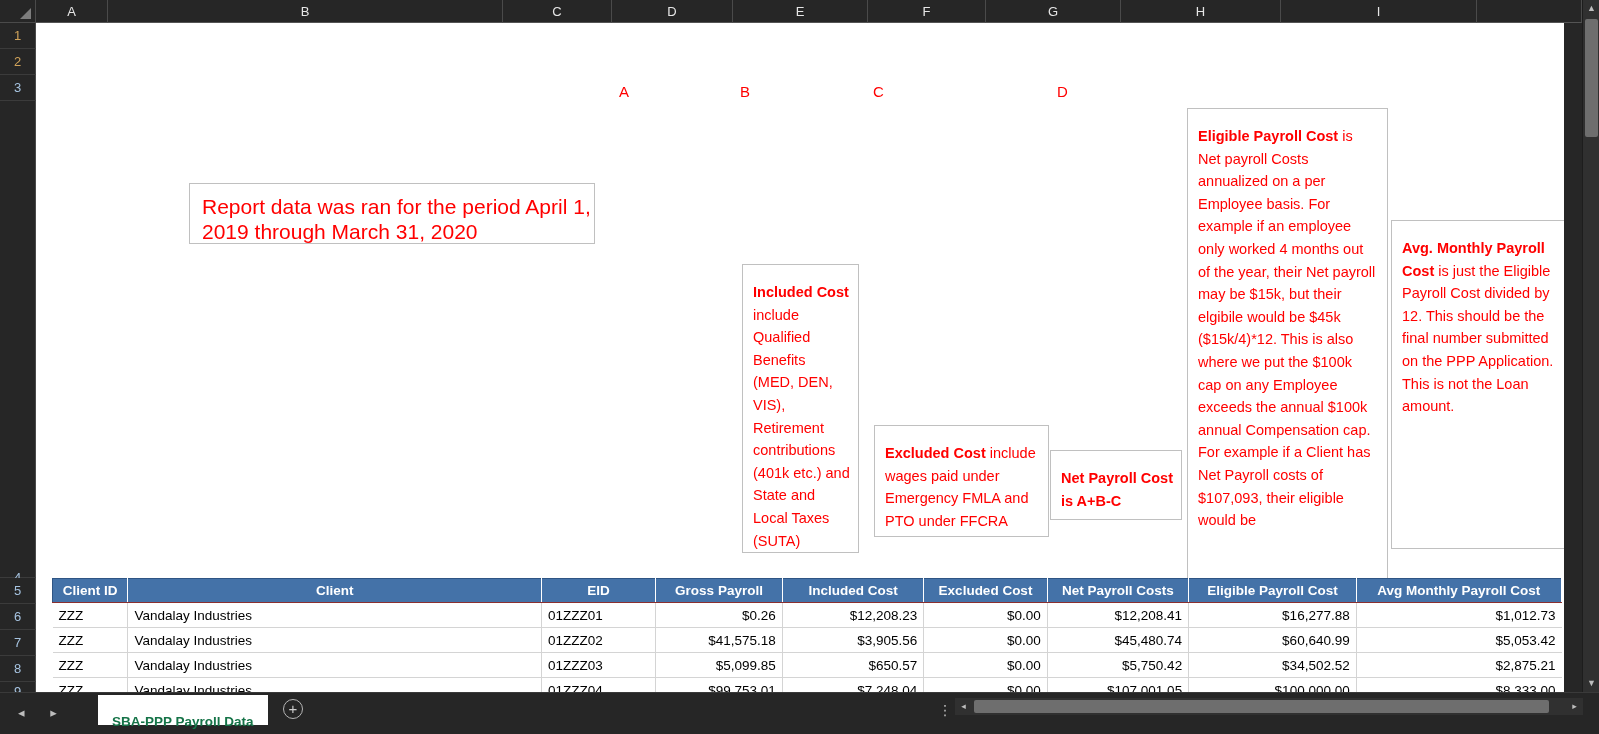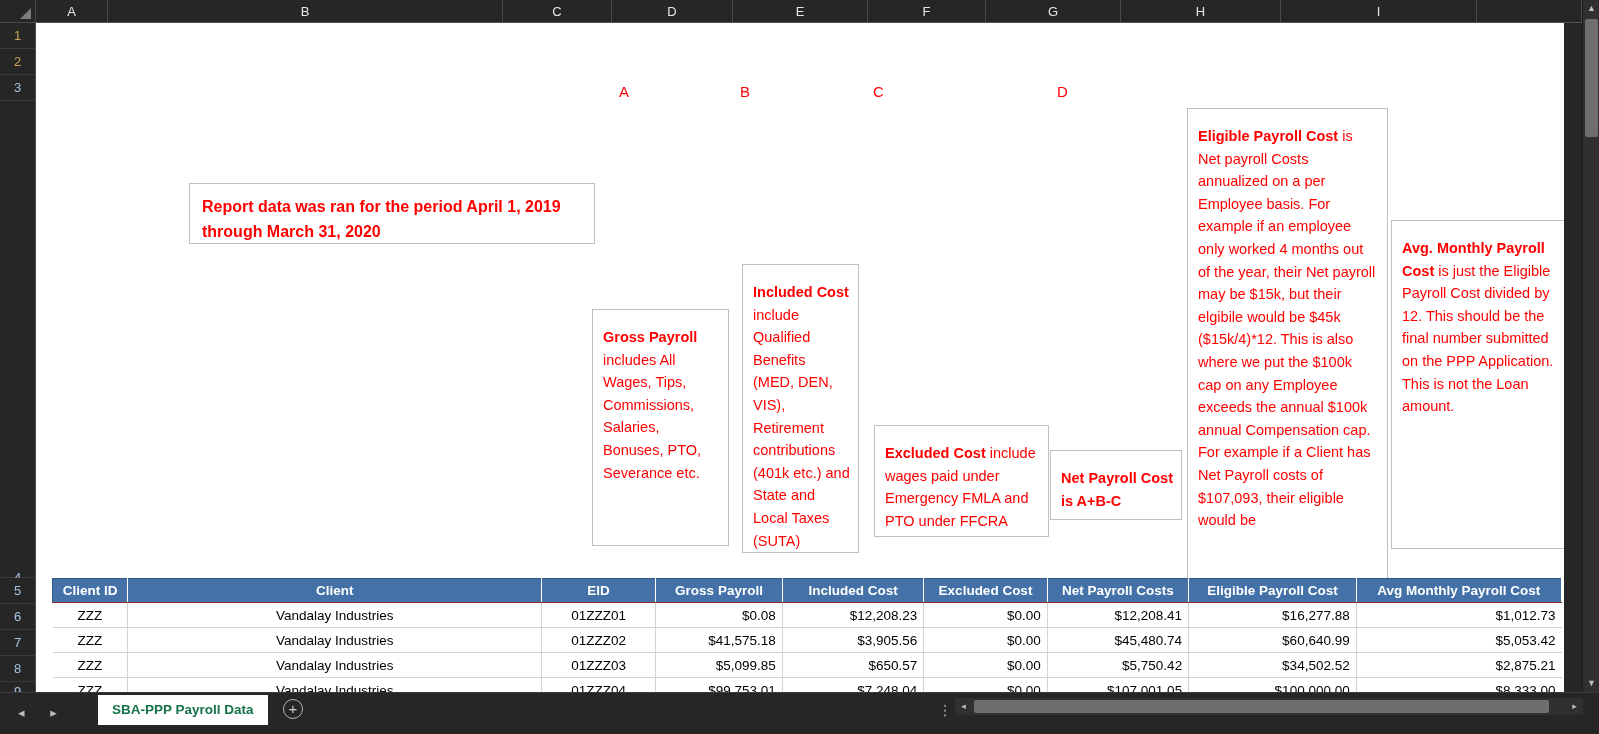--- a/index.html
+++ b/index.html
@@ -90,23 +90,23 @@
     border: 1px solid #c0c0c0;
     color: #ff0000;
     font-size: 14.5px;
     line-height: 22.6px;
     padding: 16px 8px 4px 10px;
     overflow: hidden;
   }
   .callout b { font-weight: bold; }
 
   .callout-period {
-    font-size: 16px;
+    font-size: 21px;
     line-height: 25px;
-    font-weight: bold;
+    font-weight: normal;
     padding: 10px 0 6px 12px;
   }
 
   
   .table-wrap {
     position: absolute;
     left: 0;
     width: 1510px;
     padding-left: 16px;
   }
@@ -137,21 +137,21 @@
     color: #000000;
     height: 25px;
     padding: 0 6px;
     border-bottom: 1px solid #d4d4d4;
     border-left: 1px solid #d4d4d4;
     white-space: nowrap;
     overflow: hidden;
   }
   table.sheet td:first-child { border-left: none; }
   td.num { text-align: right; }
-  td.txt { text-align: center; }
+  td.txt { text-align: left; }
 
   
   .c-clientid { width: 72px; }
   .c-client   { width: 395px; }
   .c-eid      { width: 109px; margin-top: 11px; }
   .c-gross    { width: 121px; }
   .c-incl     { width: 135px; }
   .c-excl     { width: 118px; }
   .c-net      { width: 135px; }
   .c-elig     { width: 160px; }
@@ -184,21 +184,21 @@
     border-top: 1px solid #3a3a3a;
   }
   .tab-nav {
     position: absolute; left: 18px; top: 12px;
     color: #bdbdbd; font-size: 13px;
   }
   .tab-nav span { margin-right: 22px; cursor: default; }
   .sheet-tab {
     position: absolute; left: 98px; top: 2px;
     height: 30px;
-    padding: 0 14px;
+    padding: 12px 14px;
     background: #ffffff;
     color: #157347;
     font-size: 13.5px;
     font-weight: bold;
     line-height: 30px;
     white-space: nowrap;
   }
   .add-sheet {
     position: absolute; left: 283px; top: 6px;
     width: 20px; height: 20px;
@@ -265,23 +265,20 @@
 
     <div class="letter-mark" style="left:583px; top:60px;">A</div>
     <div class="letter-mark" style="left:704px; top:60px;">B</div>
     <div class="letter-mark" style="left:837px; top:60px;">C</div>
     <div class="letter-mark" style="left:1021px; top:60px;">D</div>
 
     <div class="callout callout-period" style="left:153px; top:160px; width:406px; height:61px;">
       <span>Report data was ran for the period April 1, 2019 through March 31, 2020</span>
     </div>
 
-    <div class="callout" style="left:556px; top:286px; width:137px; height:237px;">
-      <b>Gross Payroll</b><span> includes All Wages, Tips, Commissions, Salaries, Bonuses, PTO, Severance etc.</span>
-    </div>
 
     <div class="callout" style="left:706px; top:241px; width:117px; height:289px;">
       <b>Included Cost</b><span> include Qualified Benefits (MED, DEN, VIS), Retirement contributions (401k etc.) and State and Local Taxes (SUTA)</span>
     </div>
 
     <div class="callout" style="left:838px; top:402px; width:175px; height:112px;">
       <b>Excluded Cost</b><span> include wages paid under Emergency FMLA and PTO under FFCRA</span>
     </div>
 
     <div class="callout" style="left:1014px; top:427px; width:132px; height:70px; font-weight:bold;">
@@ -309,21 +306,21 @@
             <th class="c-net">Net Payroll Costs</th>
             <th class="c-elig">Eligible Payroll Cost</th>
             <th class="c-avg">Avg Monthly Payroll Cost</th>
           </tr>
         </thead>
         <tbody>
           <tr>
             <td class="txt">ZZZ</td>
             <td class="txt">Vandalay Industries</td>
             <td class="txt">01ZZZ01</td>
-            <td class="num">$0.08</td>
+            <td class="num">$0.26</td>
             <td class="num">$12,208.23</td>
             <td class="num">$0.00</td>
             <td class="num">$12,208.41</td>
             <td class="num">$16,277.88</td>
             <td class="num">$1,012.73</td>
           </tr>
           <tr>
             <td class="txt">ZZZ</td>
             <td class="txt">Vandalay Industries</td>
             <td class="txt">01ZZZ02</td>

